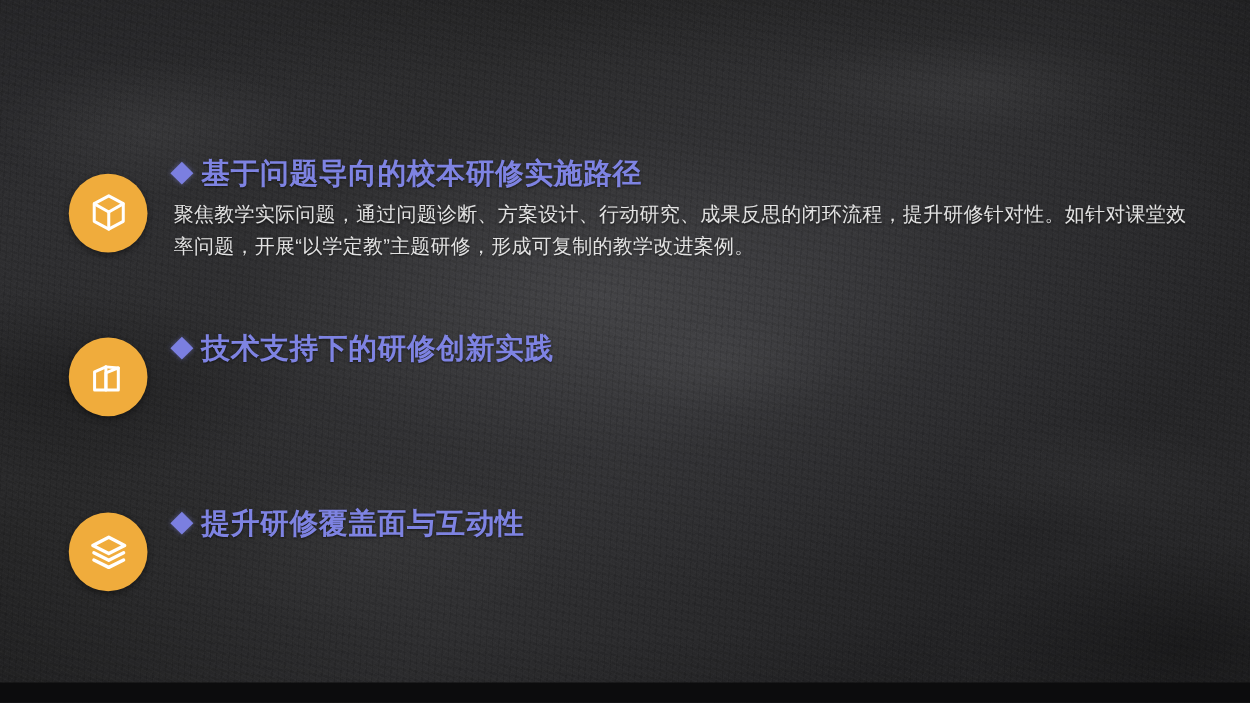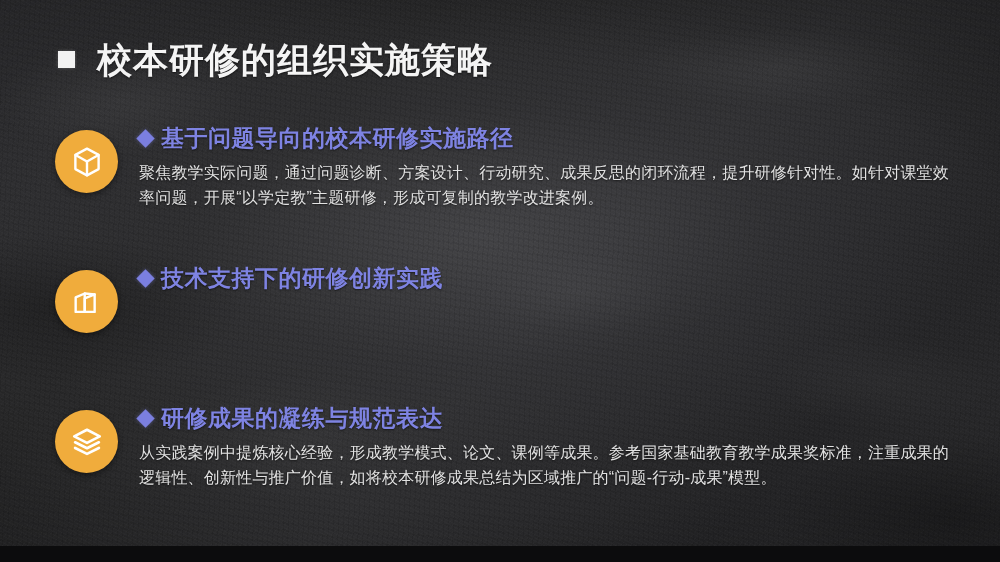--- a/index.html
+++ b/index.html
@@ -72,21 +72,21 @@
   }
 
   
   .section {
     position: absolute;
     left: 55px;
     right: 35px;
     display: flex;
     align-items: flex-start;
   }
-  #sec-0 { top: 126px; }
+  #sec-0 { top: 126px; align-items: center; }
   #sec-1 { top: 266px; justify-content: space-between; }
   #sec-2 { top: 406px; }
 
   .icon-badge {
     flex: 0 0 auto;
     width: 63px;
     height: 63px;
     border-radius: 50%;
     background: #f0ac3c;
     display: flex;
@@ -143,24 +143,20 @@
     background: #0c0c0d;
   }
 </style>
 </head>
 <body>
 
 <div class="slide">
   <div class="grain"></div>
   <div class="smudges"></div>
 
-  <div class="title-row">
-    <div class="title-bullet"></div>
-    <div class="title-text">校本研修的组织实施策略</div>
-  </div>
 
   <div class="section" id="sec-0">
     <div class="icon-badge">
       <span>
         <svg width="34" height="34" viewBox="0 0 24 24" fill="none" stroke="#ffffff" stroke-width="1.7" stroke-linecap="round" stroke-linejoin="round">
           <path d="M12 2.6 20.2 7v10L12 21.4 3.8 17V7z"></path>
           <path d="M3.9 7.1 12 11.7l8.1-4.6"></path>
           <path d="M12 11.7v9.6"></path>
         </svg>
       </span>
@@ -198,20 +194,19 @@
         <svg width="34" height="34" viewBox="0 0 24 24" fill="none" stroke="#ffffff" stroke-width="1.9" stroke-linecap="round" stroke-linejoin="round">
           <path d="M12 3.4 21 8l-9 4.6L3 8z"></path>
           <path d="M3.6 12.2 12 16.4l8.4-4.2"></path>
           <path d="M3.6 16.2 12 20.4l8.4-4.2"></path>
         </svg>
       </span>
     </div>
     <div class="sec-body">
       <div class="sec-head">
         <div class="diamond"></div>
-        <div class="sec-title">研修成果的凝练与规范表达</div>
+        <div class="sec-title">提升研修覆盖面与互动性</div>
       </div>
-      <div class="sec-text">从实践案例中提炼核心经验，形成教学模式、论文、课例等成果。参考国家基础教育教学成果奖标准，注重成果的逻辑性、创新性与推广价值，如将校本研修成果总结为区域推广的“问题-行动-成果”模型。</div>
     </div>
   </div>
 
   <div class="bottom-strip"></div>
 </div>
 
 </body></html>

